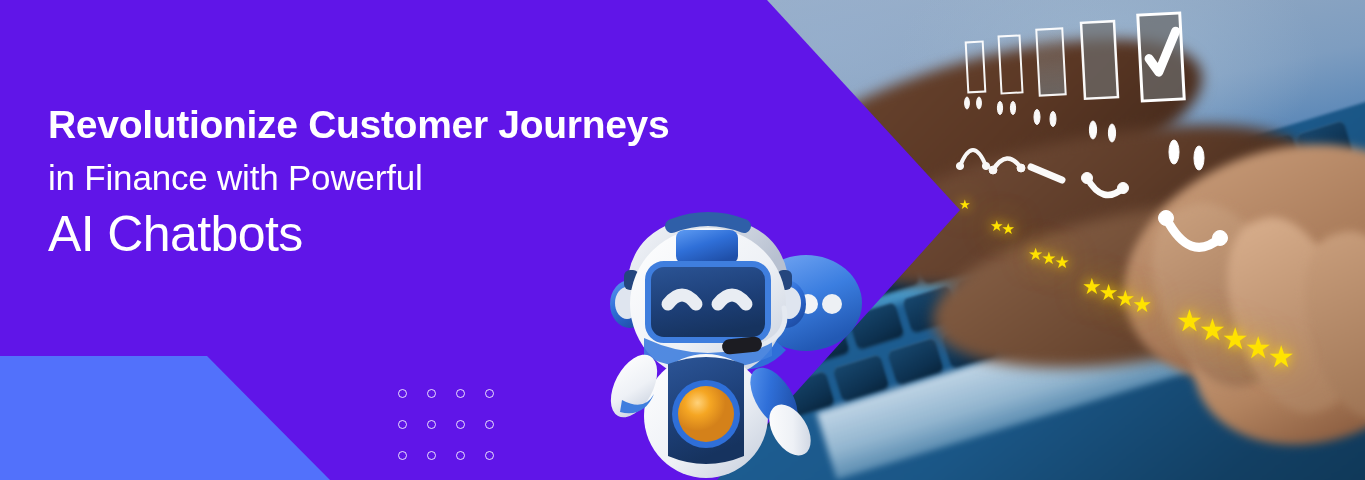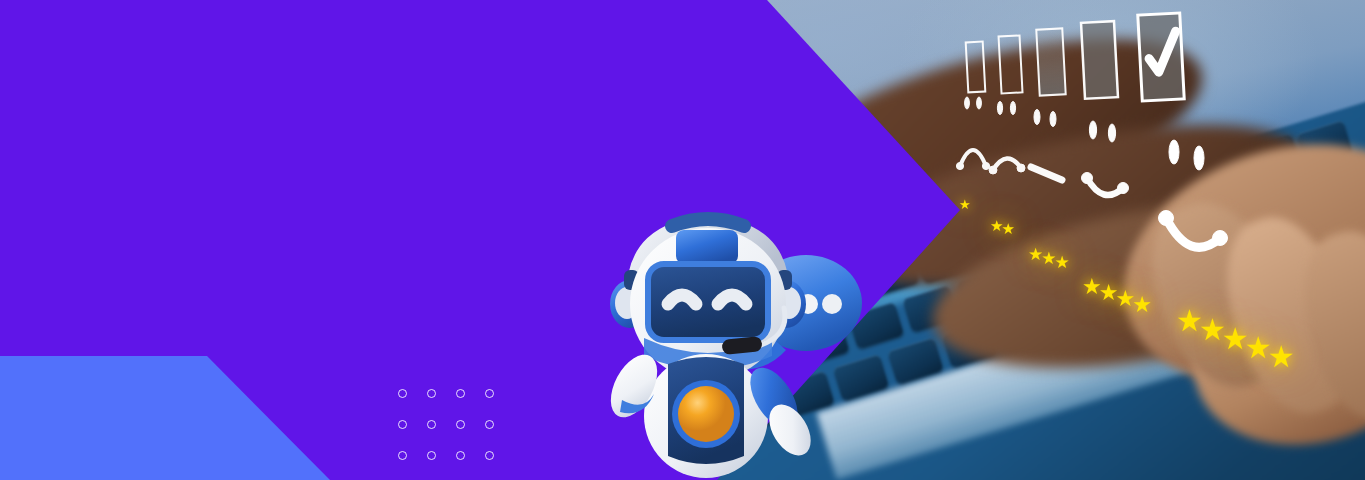--- a/index.html
+++ b/index.html
@@ -268,20 +268,25 @@
   </div>
 
   <svg class="chevron" viewBox="0 0 1365 480">
     <polygon points="0,0 767,0 960,210 717,480 0,480" fill="#6015e8"></polygon>
   </svg>
 
   <svg class="trapezoid" viewBox="0 0 1365 480">
     <polygon points="0,356 207,356 330,480 0,480" fill="#5271fb"></polygon>
   </svg>
 
+  <div class="headline">
+    <h1 class="line1">Revolutionize Customer Journeys</h1>
+    <h2 class="line2">in Finance with Powerful</h2>
+    <h2 class="line3">AI Chatbots</h2>
+  </div>
 
   <div class="dotgrid">
     <span class="dot"></span>
     <span class="dot"></span>
     <span class="dot"></span>
     <span class="dot"></span>
     <span class="dot"></span>
     <span class="dot"></span>
     <span class="dot"></span>
     <span class="dot"></span>

